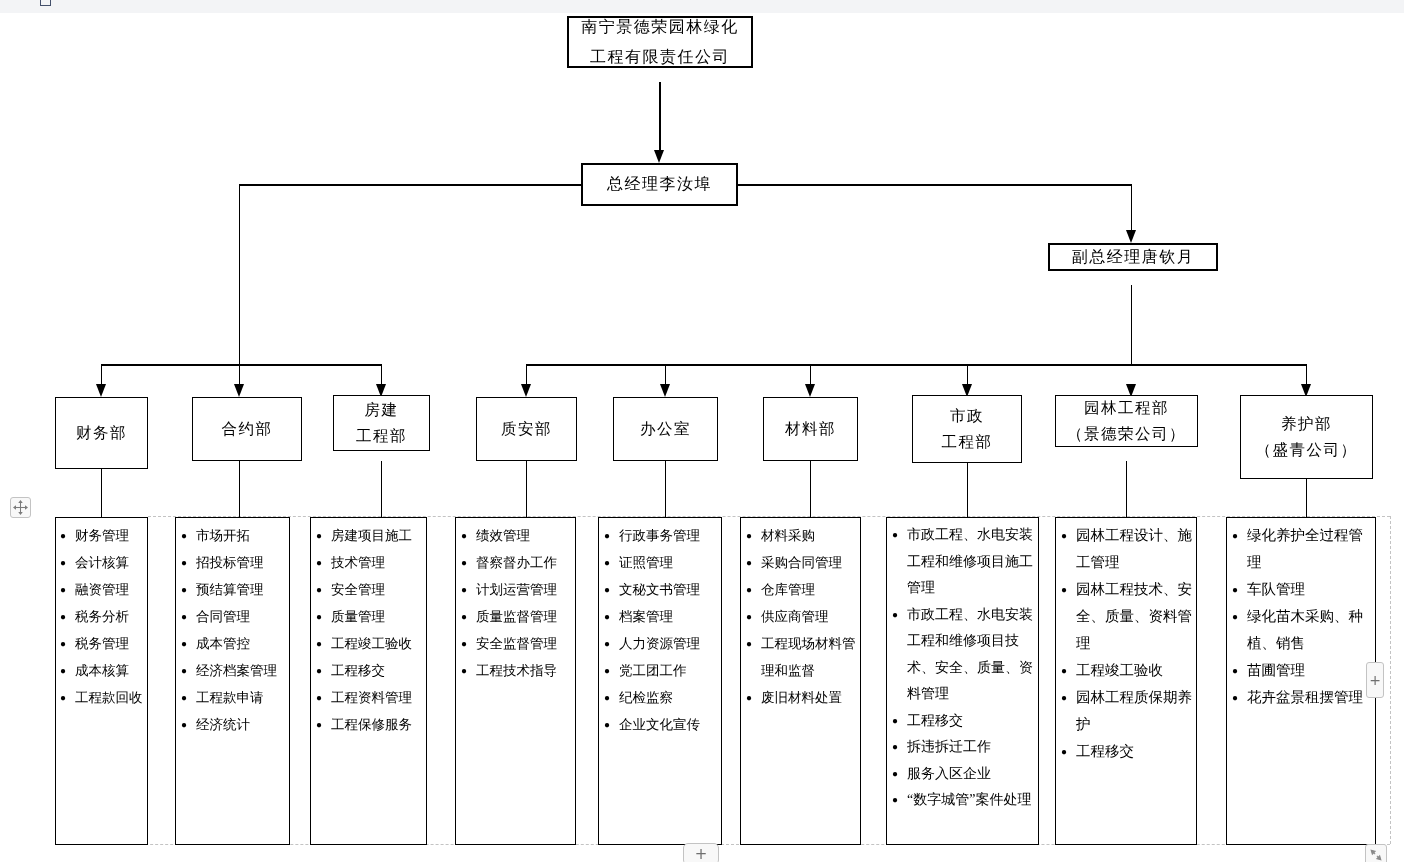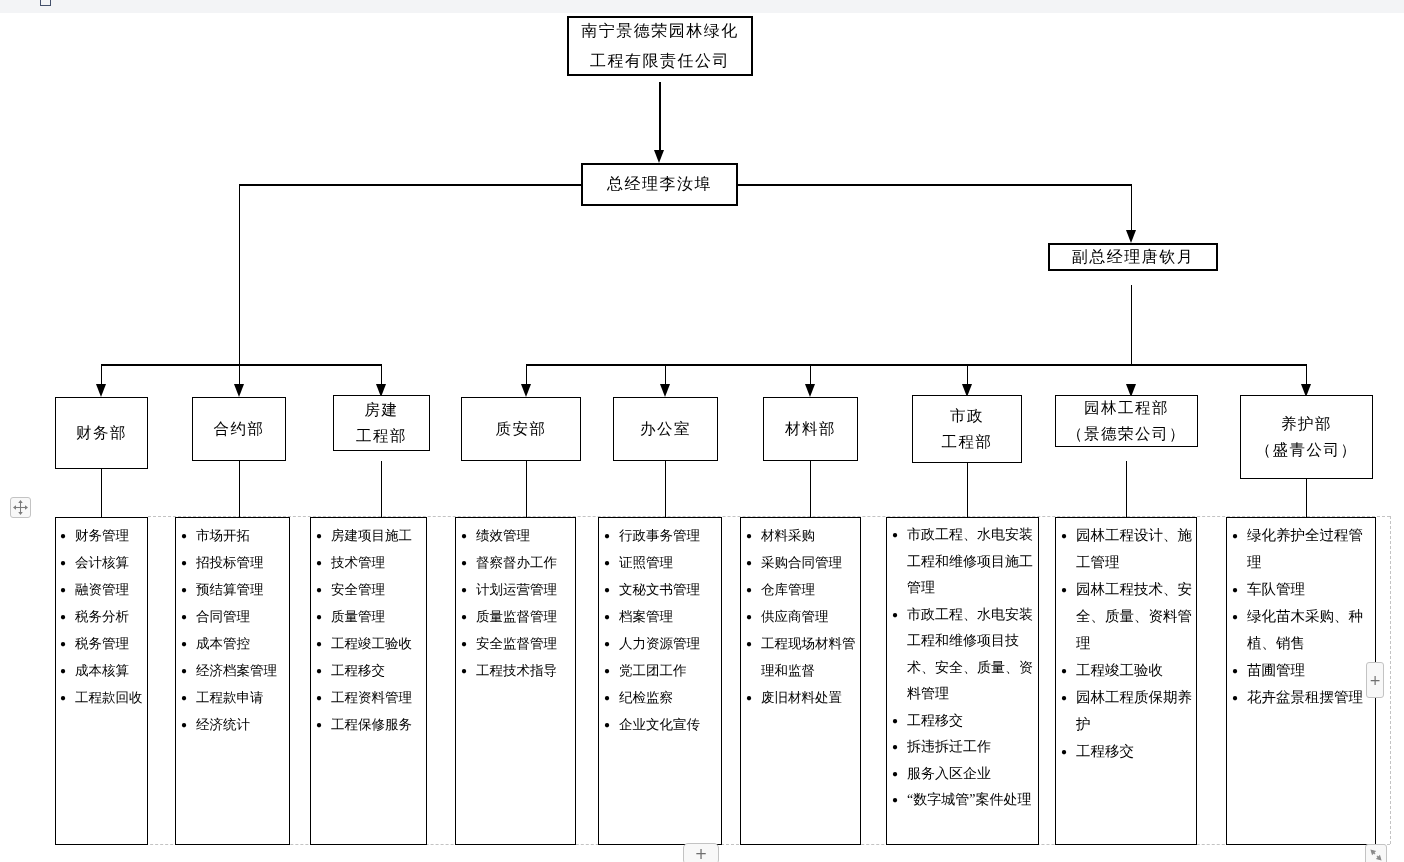--- a/index.html
+++ b/index.html
@@ -74,44 +74,44 @@
 <div class="ln vl" style="left:100.5px;top:461px;height:56px"></div>
 <div class="ln vl" style="left:238.5px;top:461px;height:56px"></div>
 <div class="ln vl" style="left:380.5px;top:461px;height:56px"></div>
 <div class="ln vl" style="left:525.5px;top:461px;height:56px"></div>
 <div class="ln vl" style="left:664.5px;top:461px;height:56px"></div>
 <div class="ln vl" style="left:809.5px;top:461px;height:56px"></div>
 <div class="ln vl" style="left:966.5px;top:461px;height:56px"></div>
 <div class="ln vl" style="left:1125.5px;top:461px;height:56px"></div>
 <div class="ln vl" style="left:1305.5px;top:461px;height:56px"></div>
 
-<div class="box company" style="left:567px;top:16px;width:186px;height:60px">
+<div class="box company" style="left:567px;top:16px;width:186px;height:52px">
   <div>南宁景德荣园林绿化</div>
   <div>工程有限责任公司</div>
 </div>
 <div class="box leader" style="left:581px;top:163px;width:157px;height:43px">
   <div>总经理李汝埠</div>
 </div>
 <div class="box leader" style="left:1048px;top:243px;width:170px;height:28px">
   <div>副总经理唐钦月</div>
 </div>
 
 <div class="box dept" style="left:55px;top:397px;width:93px;height:72px">
   <div>财务部</div>
   <div></div>
 </div>
-<div class="box dept" style="left:192px;top:397px;width:94px;height:64px">
+<div class="box dept" style="left:192px;top:397px;width:110px;height:64px">
   <div>合约部</div>
   <div></div>
 </div>
 <div class="box dept" style="left:333px;top:395px;width:97px;height:56px">
   <div>房建</div>
   <div>工程部</div>
 </div>
-<div class="box dept" style="left:461px;top:397px;width:120px;height:64px">
+<div class="box dept" style="left:476px;top:397px;width:101px;height:64px">
   <div>质安部</div>
   <div></div>
 </div>
 <div class="box dept" style="left:613px;top:397px;width:105px;height:64px">
   <div>办公室</div>
   <div></div>
 </div>
 <div class="box dept" style="left:763px;top:397px;width:95px;height:64px">
   <div>材料部</div>
   <div></div>

